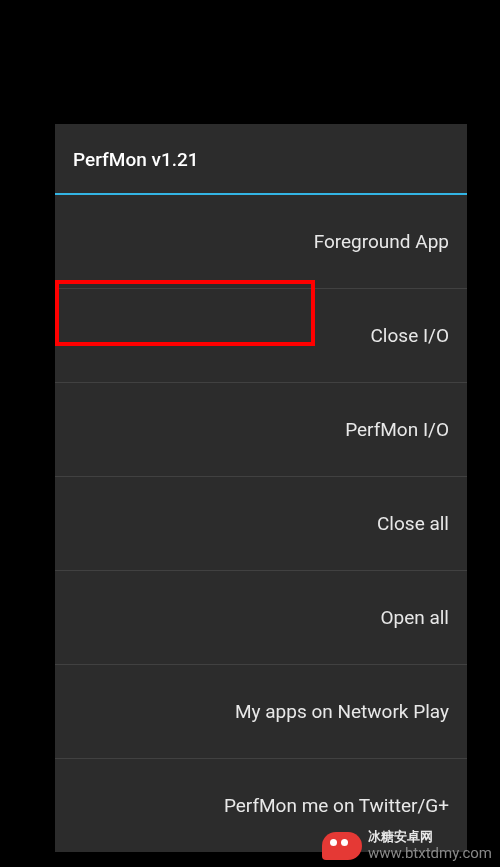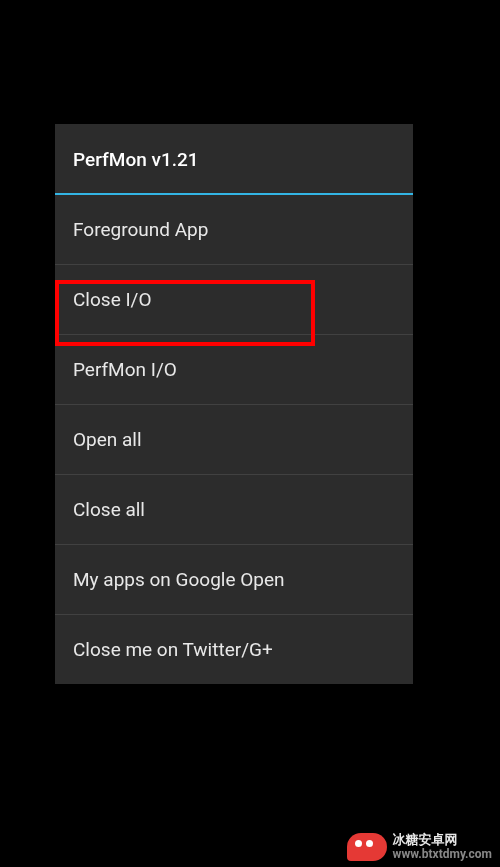--- a/index.html
+++ b/index.html
@@ -12,42 +12,43 @@
       height: 867px;
       background: #000;
       font-family: Roboto, "Helvetica Neue", Arial, sans-serif;
       position: relative;
       overflow: hidden;
     }
     .dialog {
       position: absolute;
       left: 55px;
       top: 124px;
-      width: 358px;
+      width: 412px;
       background: #2c2c2c;
     }
     .dialog-title {
       color: #fff;
       font-size: 19px;
       font-weight: 500;
       padding: 24px 18px 22px 18px;
     }
     .title-divider {
       height: 2px;
       background: #33b5e5;
     }
     .menu-list {
       list-style: none;
     }
     .menu-item {
       color: #e8e8e8;
       font-size: 19px;
-      padding: 23px 18px;
+      padding: 35px 18px;
       border-bottom: 1px solid #414141;
       cursor: pointer;
+      text-align: right;
     }
     .menu-item:last-child {
       border-bottom: none;
     }
     .highlight-box {
       position: absolute;
       border: 4px solid #ff0000;
       pointer-events: none;
       left: 55px;
       top: 280px;
@@ -94,38 +95,37 @@
       flex-direction: column;
       line-height: 1.1;
     }
     .watermark-cn {
       color: #e8e8e8;
       font-size: 13px;
       font-weight: 600;
     }
     .watermark-url {
       color: #888;
-      font-size: 12px;
-      font-weight: bold;
+      font-size: 15px;
     }
   </style>
 </head>
 <body>
 
 <div class="dialog">
   <div class="dialog-title">PerfMon v1.21</div>
   <div class="title-divider"></div>
   <ul class="menu-list">
     <li class="menu-item">Foreground App</li>
     <li class="menu-item">Close I/O</li>
     <li class="menu-item">PerfMon I/O</li>
+    <li class="menu-item">Close all</li>
     <li class="menu-item">Open all</li>
-    <li class="menu-item">Close all</li>
-    <li class="menu-item">My apps on Google Open</li>
-    <li class="menu-item">Close me on Twitter/G+</li>
+    <li class="menu-item">My apps on Network Play</li>
+    <li class="menu-item">PerfMon me on Twitter/G+</li>
   </ul>
 </div>
 
 <div class="highlight-box"></div>
 
 <div class="watermark">
   <div class="watermark-icon"></div>
   <div class="watermark-text">
     <span class="watermark-cn">冰糖安卓网</span>
     <span class="watermark-url">www.btxtdmy.com</span>

